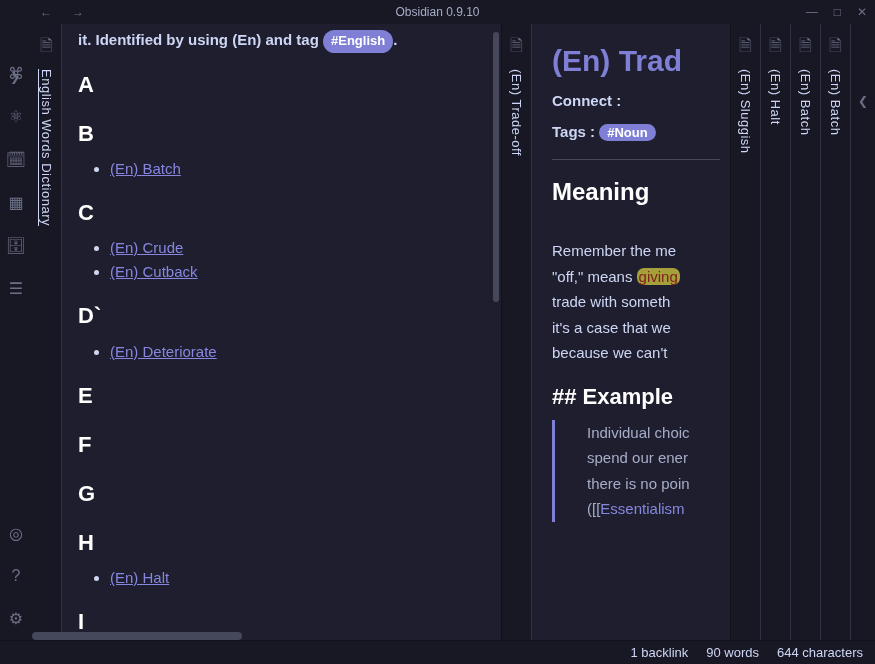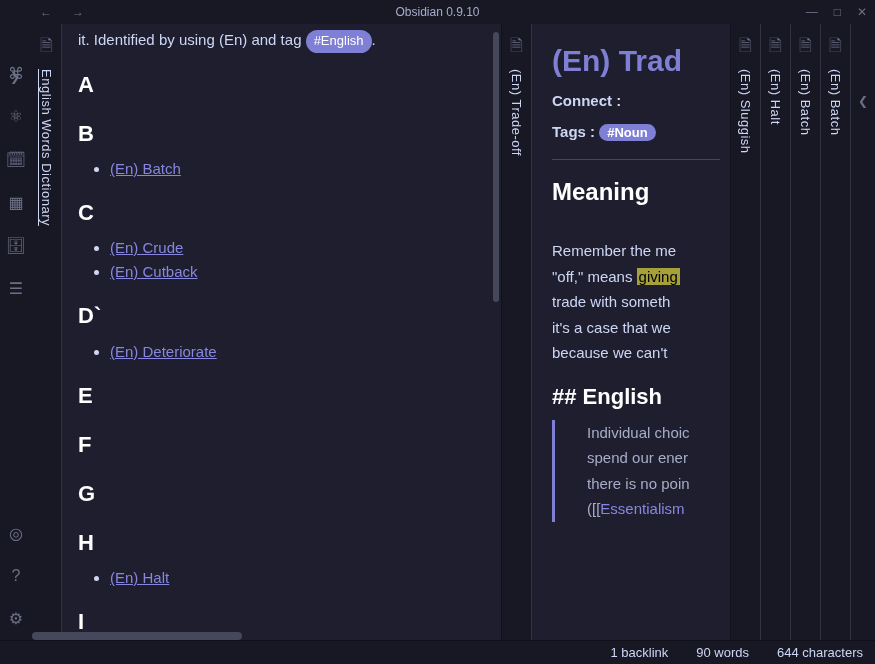--- a/index.html
+++ b/index.html
@@ -85,21 +85,21 @@
   border-right: 1px solid #11111b;
 }
 .pane-left {
   flex: 0 0 440px;
 }
 .content-left {
   color: #cdd6f4;
   font-size: 15px;
   line-height: 1.6;
 }
-.content-left .intro { margin-bottom: 12px; }
+.content-left .intro { margin-bottom: 12px; font-weight: bold; }
 .tag-pill {
   background: #7f7fd5;
   color: #fff;
   border-radius: 12px;
   padding: 1px 8px;
   font-size: 13px;
   display: inline-block;
 }
 .content-left h2 {
   font-size: 22px;
@@ -131,40 +131,40 @@
   color: #7f7fd5;
   font-size: 30px;
   font-weight: 800;
   white-space: nowrap;
   overflow: hidden;
 }
 .meta-row { margin-top: 14px; font-size: 15px; font-weight: 600; }
 .hr { border: none; border-top: 1px solid #45475a; margin: 18px 0; }
 .pane-right h2 { color: #fff; font-size: 24px; font-weight: 800; margin-bottom: 10px; }
 .body-text { font-size: 15px; line-height: 1.7; margin-top: 32px; }
-.highlight { background: #a6a03a; color: #000000; padding: 0 2px; }
+.highlight { background: #a6a03a; color: #7f1d1d; padding: 0 2px; border-radius: 7px; }
 .example-head { font-size: 22px; font-weight: 800; margin-top: 18px; margin-bottom: 10px; color: #fff; }
 .blockquote {
   border-left: 3px solid #7f7fd5;
   padding-left: 32px;
   color: #a6adc8;
   font-size: 15px;
   line-height: 1.7;
 }
 .link-inline { color: #8787e0; }
 .right-tabs {
   display: flex;
 }
 .statusbar {
   height: 24px;
   background: #181825;
   display: flex;
   align-items: center;
   justify-content: flex-end;
-  gap: 28px;
+  gap: 18px;
   padding: 0 12px;
   color: #cdd6f4;
   font-size: 13px;
   border-top: 1px solid #11111b;
 }
 .hscroll {
   position: absolute;
   bottom: 24px;
   left: 32px;
   height: 8px;
@@ -258,21 +258,21 @@
     </div>
     <hr class="hr">
     <h2>Meaning</h2>
     <div class="body-text">
       <div>Remember the me</div>
       <div><span>"off," means </span><span class="highlight">giving</span></div>
       <div>trade with someth</div>
       <div>it's a case that we</div>
       <div>because we can't</div>
     </div>
-    <div class="example-head">## English</div>
+    <div class="example-head">## Example</div>
     <div class="blockquote">
       <div>Individual choic</div>
       <div>spend our ener</div>
       <div>there is no poin</div>
       <div><span>([[</span><span class="link-inline">Essentialism</span></div>
     </div>
   </div>
 
   <div class="right-tabs" id="right-tabs">
       <div class="vert-tab">

